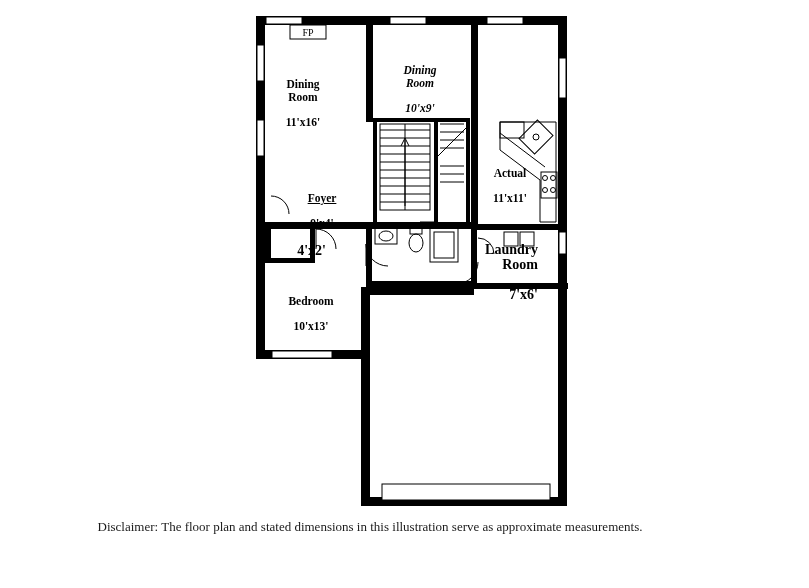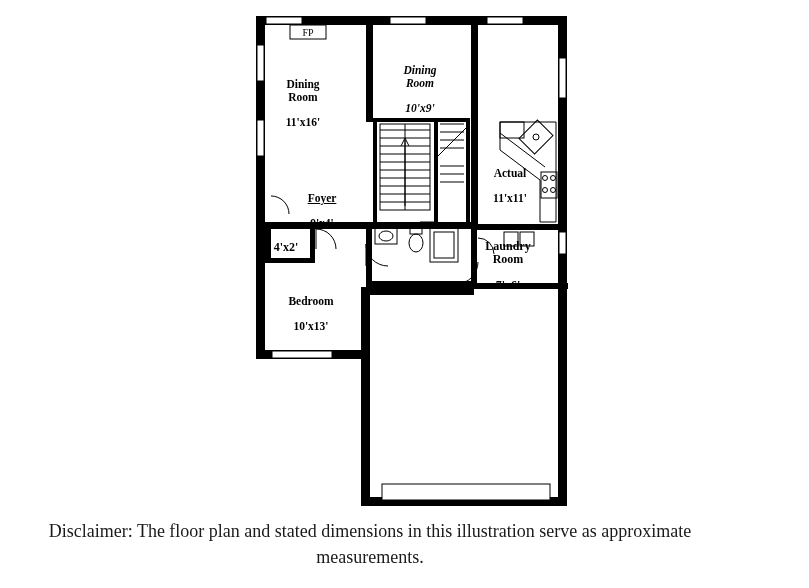--- a/index.html
+++ b/index.html
@@ -24,36 +24,36 @@
   .room-label {
     position: absolute;
     text-align: center;
     font-family: "Liberation Serif", serif;
     font-weight: bold;
     color: #000000;
     line-height: 1.08;
     white-space: pre-line;
   }
   .rl-13 { font-size: 11.5px; }
-  .rl-12 { font-size: 12px; }
+  .rl-12 { font-size: 14px; text-align: right; }
   .fp-label {
     position: absolute;
     font-family: "Liberation Serif", serif;
     font-weight: normal;
     font-size: 10px;
     color: #000000;
     text-align: center;
   }
   .disclaimer {
     position: absolute;
     left: 0;
     width: 740px;
     text-align: center;
     font-family: "Liberation Serif", serif;
-    font-size: 18px;
+    font-size: 13px;
     color: #1a1a1a;
     line-height: 1.45;
   }
   .disc-line { display: block; }
   svg.fp-svg {
     position: absolute;
     left: 0;
     top: 0;
     width: 809px;
     height: 588px;

